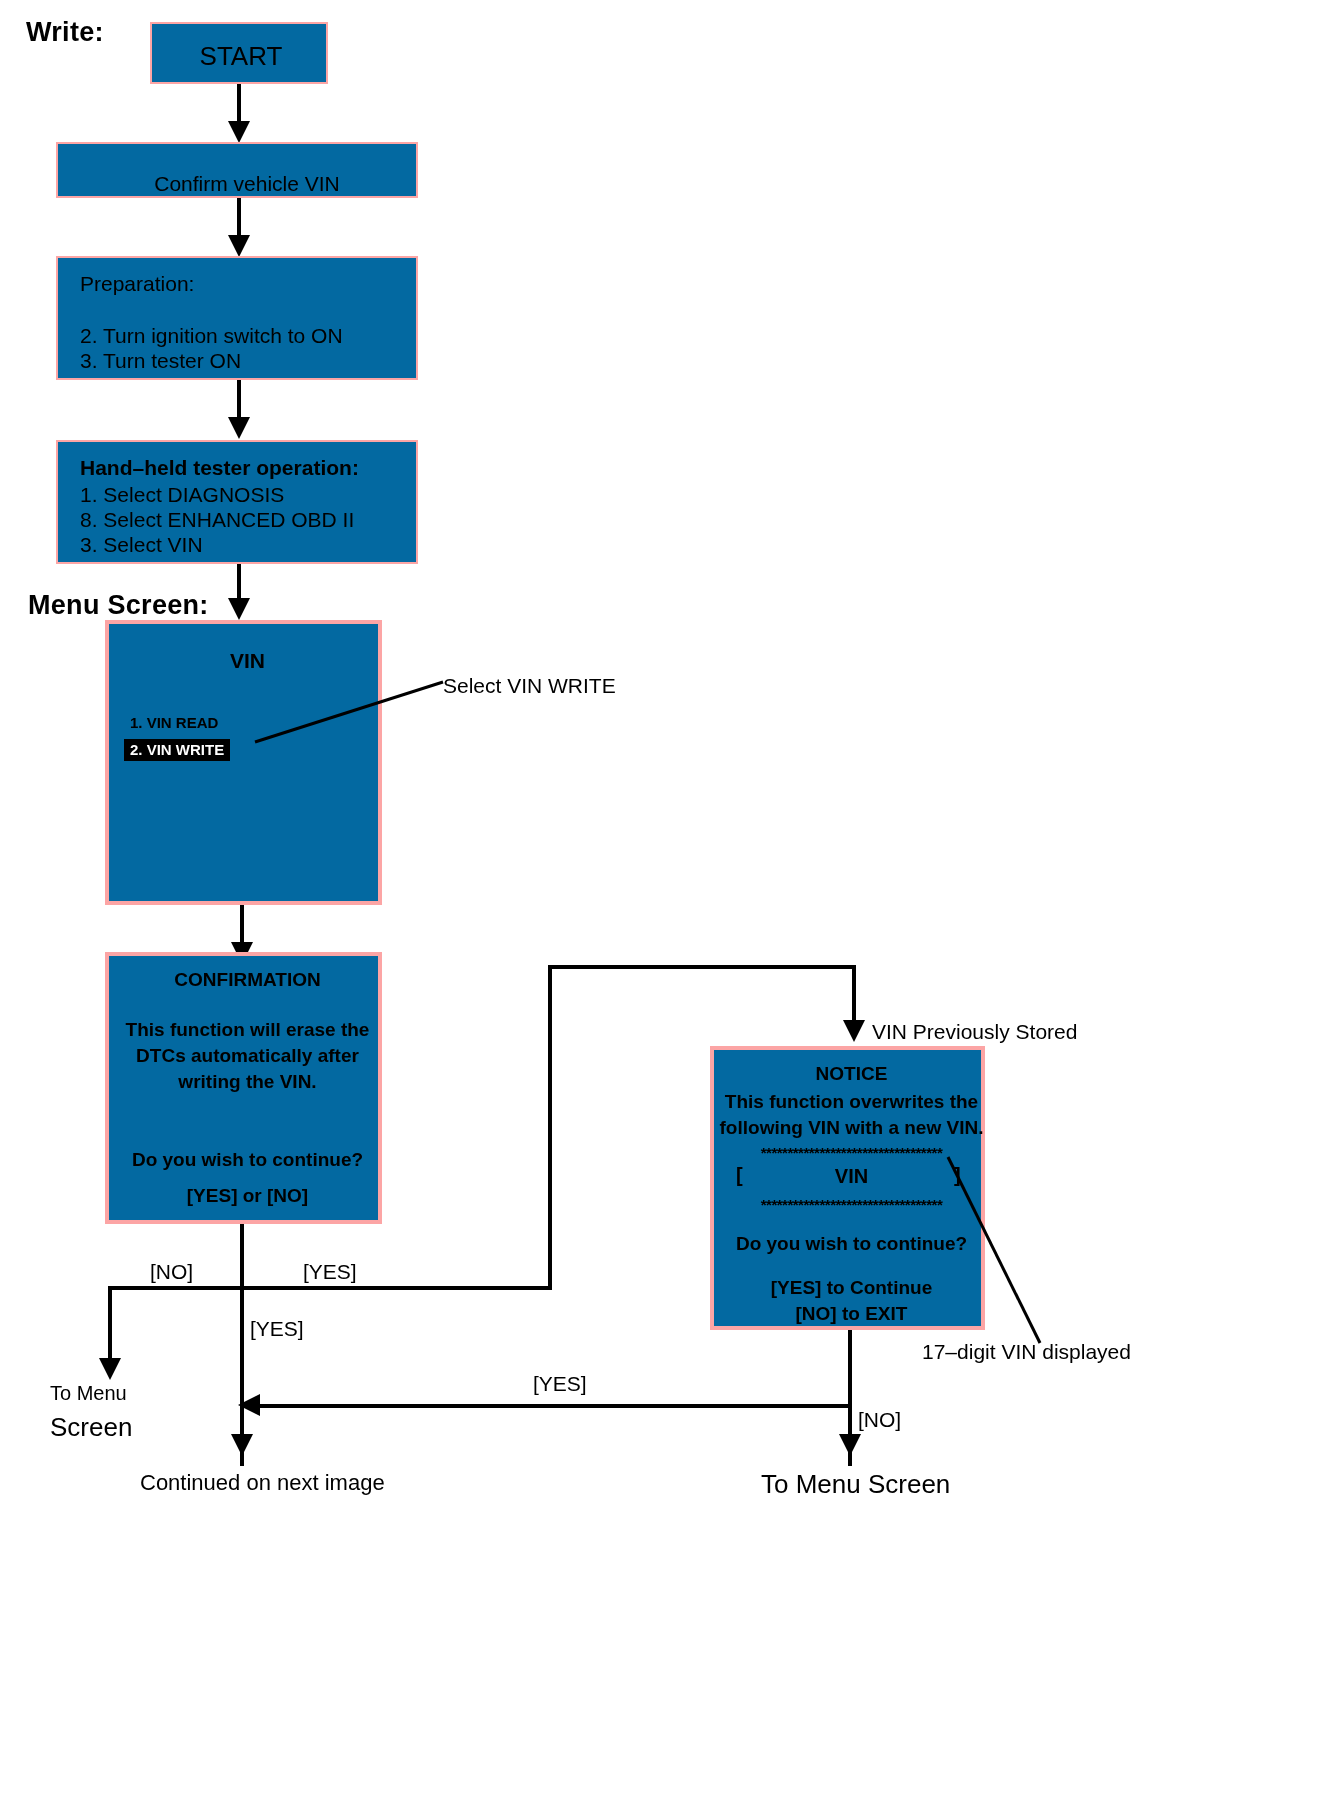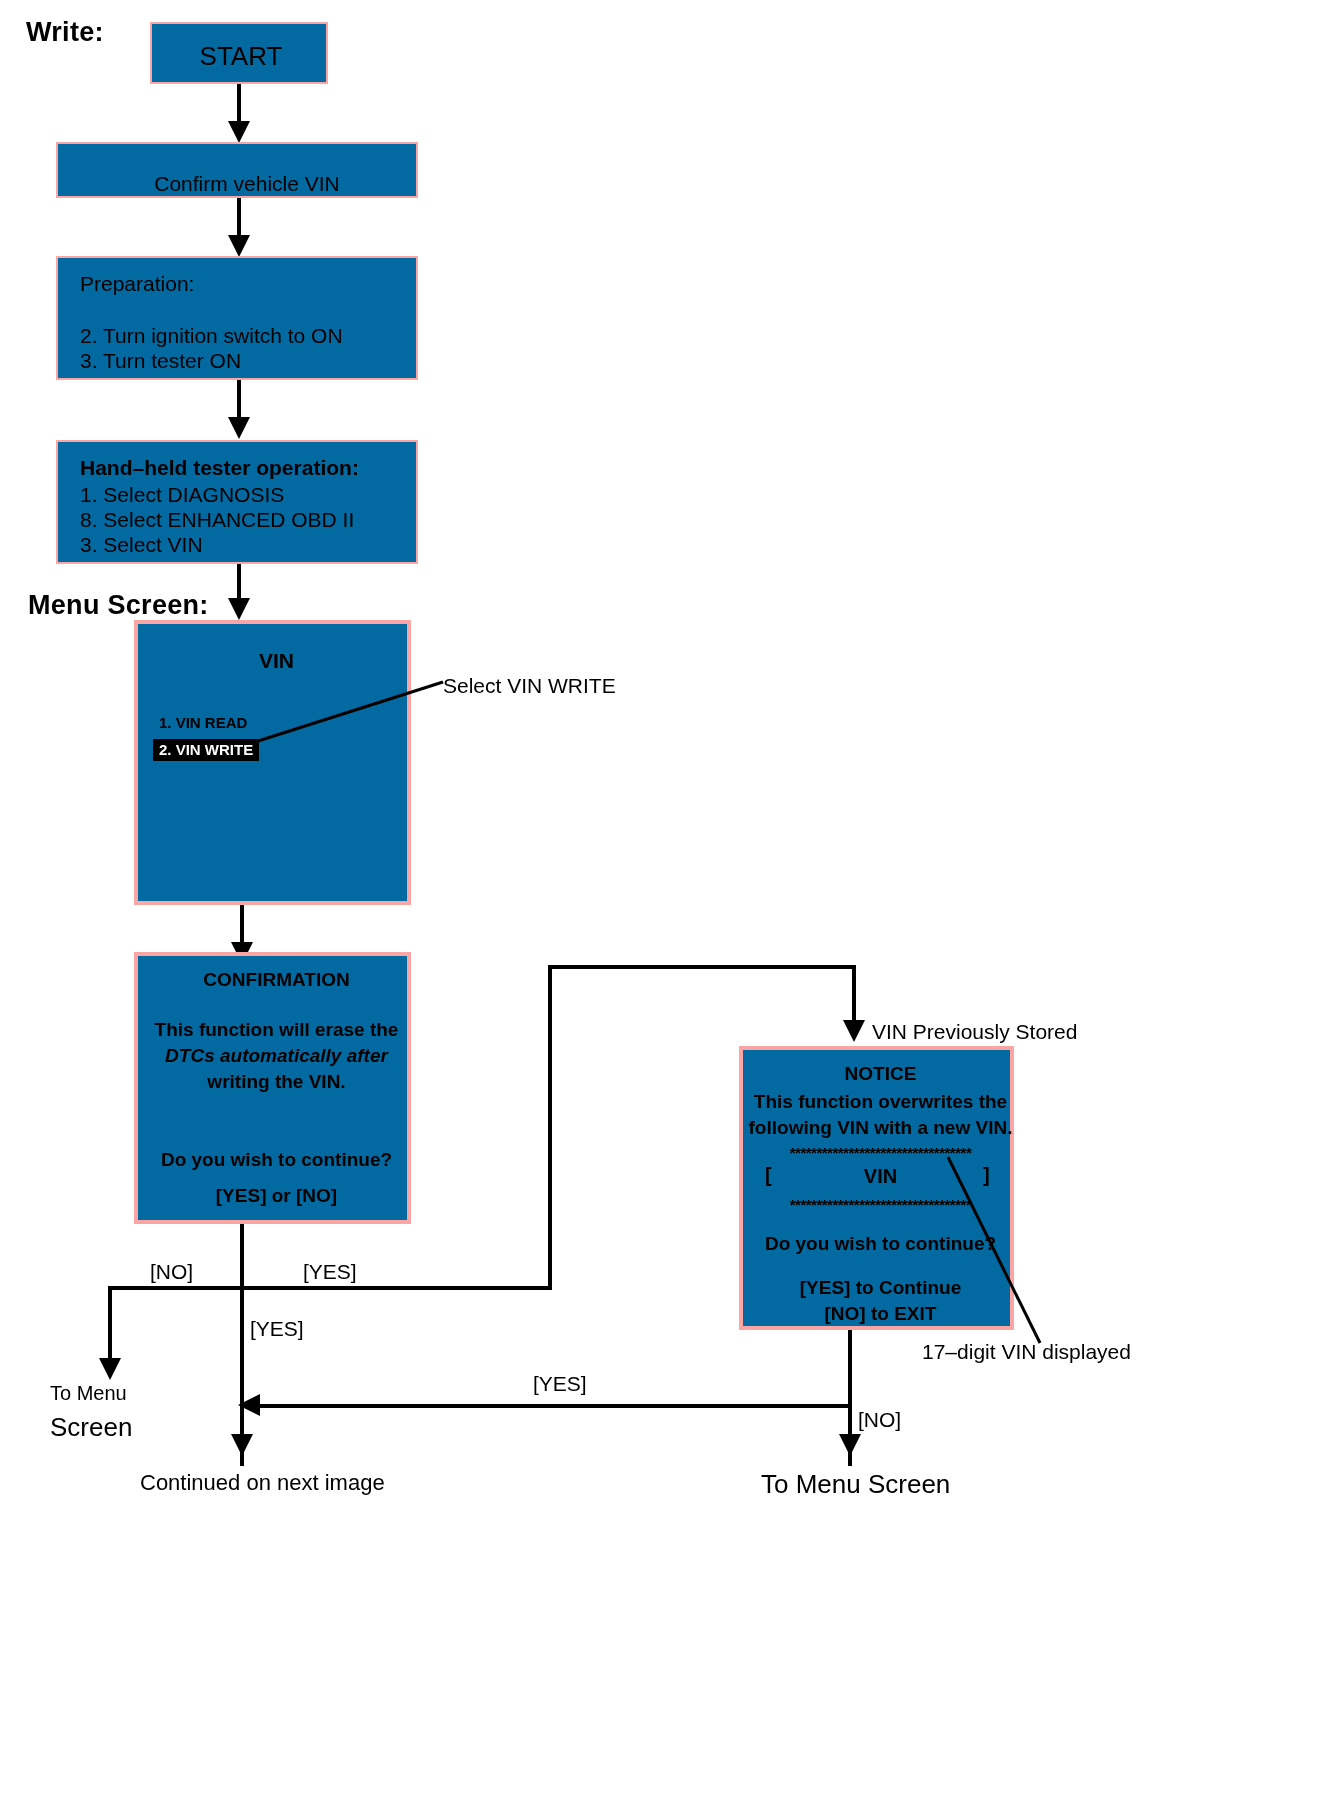--- a/index.html
+++ b/index.html
@@ -17,21 +17,21 @@
     overflow: hidden;
   }
 
   
   .box {
     position: absolute;
     background: #0369a1;
     border: 2px solid #fca5a5;
     box-sizing: border-box;
   }
-  .box.thick { border-width: 4px; margin-left: 29px; }
+  .box.thick { border-width: 4px; }
 
   
   .t {
     position: absolute;
     white-space: pre;
     line-height: 1.35;
   }
   .center-txt {
     position: absolute;
     text-align: center;
@@ -159,21 +159,21 @@
   </svg>
   <div class="t plain" style="left:443px; top:672px;">Select VIN WRITE</div>
 
   <div class="vline" style="left:240px; top:905px; height:45px;"></div>
   <div class="arrow-down" style="left:231px; top:942px;"></div>
 
   <div class="box thick" style="left:105px; top:952px; width:277px; height:272px;">
     <div class="center-txt bold" style="left:0; top:10px; width:277px; font-size:19px;">CONFIRMATION</div>
 
     <div class="center-txt bold" style="left:0; top:60px; width:277px; font-size:19px;">This function will erase the</div>
-    <div class="center-txt bold" style="left:0; top:86px; width:277px; font-size:19px;font-style:italic;">DTCs automatically after</div>
+    <div class="center-txt bold" style="left:0; top:86px; width:277px; font-size:19px;">DTCs automatically after</div>
     <div class="center-txt bold" style="left:0; top:112px; width:277px; font-size:19px;">writing the VIN.</div>
 
     <div class="center-txt bold" style="left:0; top:190px; width:277px; font-size:19px;">Do you wish to continue?</div>
     <div class="center-txt bold" style="left:0; top:226px; width:277px; font-size:19px;">[YES] or [NO]</div>
   </div>
 
   <div class="vline" style="left:240px; top:1224px; height:62px;"></div>
 
   <div class="hline" style="left:240px; top:1286px; width:312px;"></div>
 

